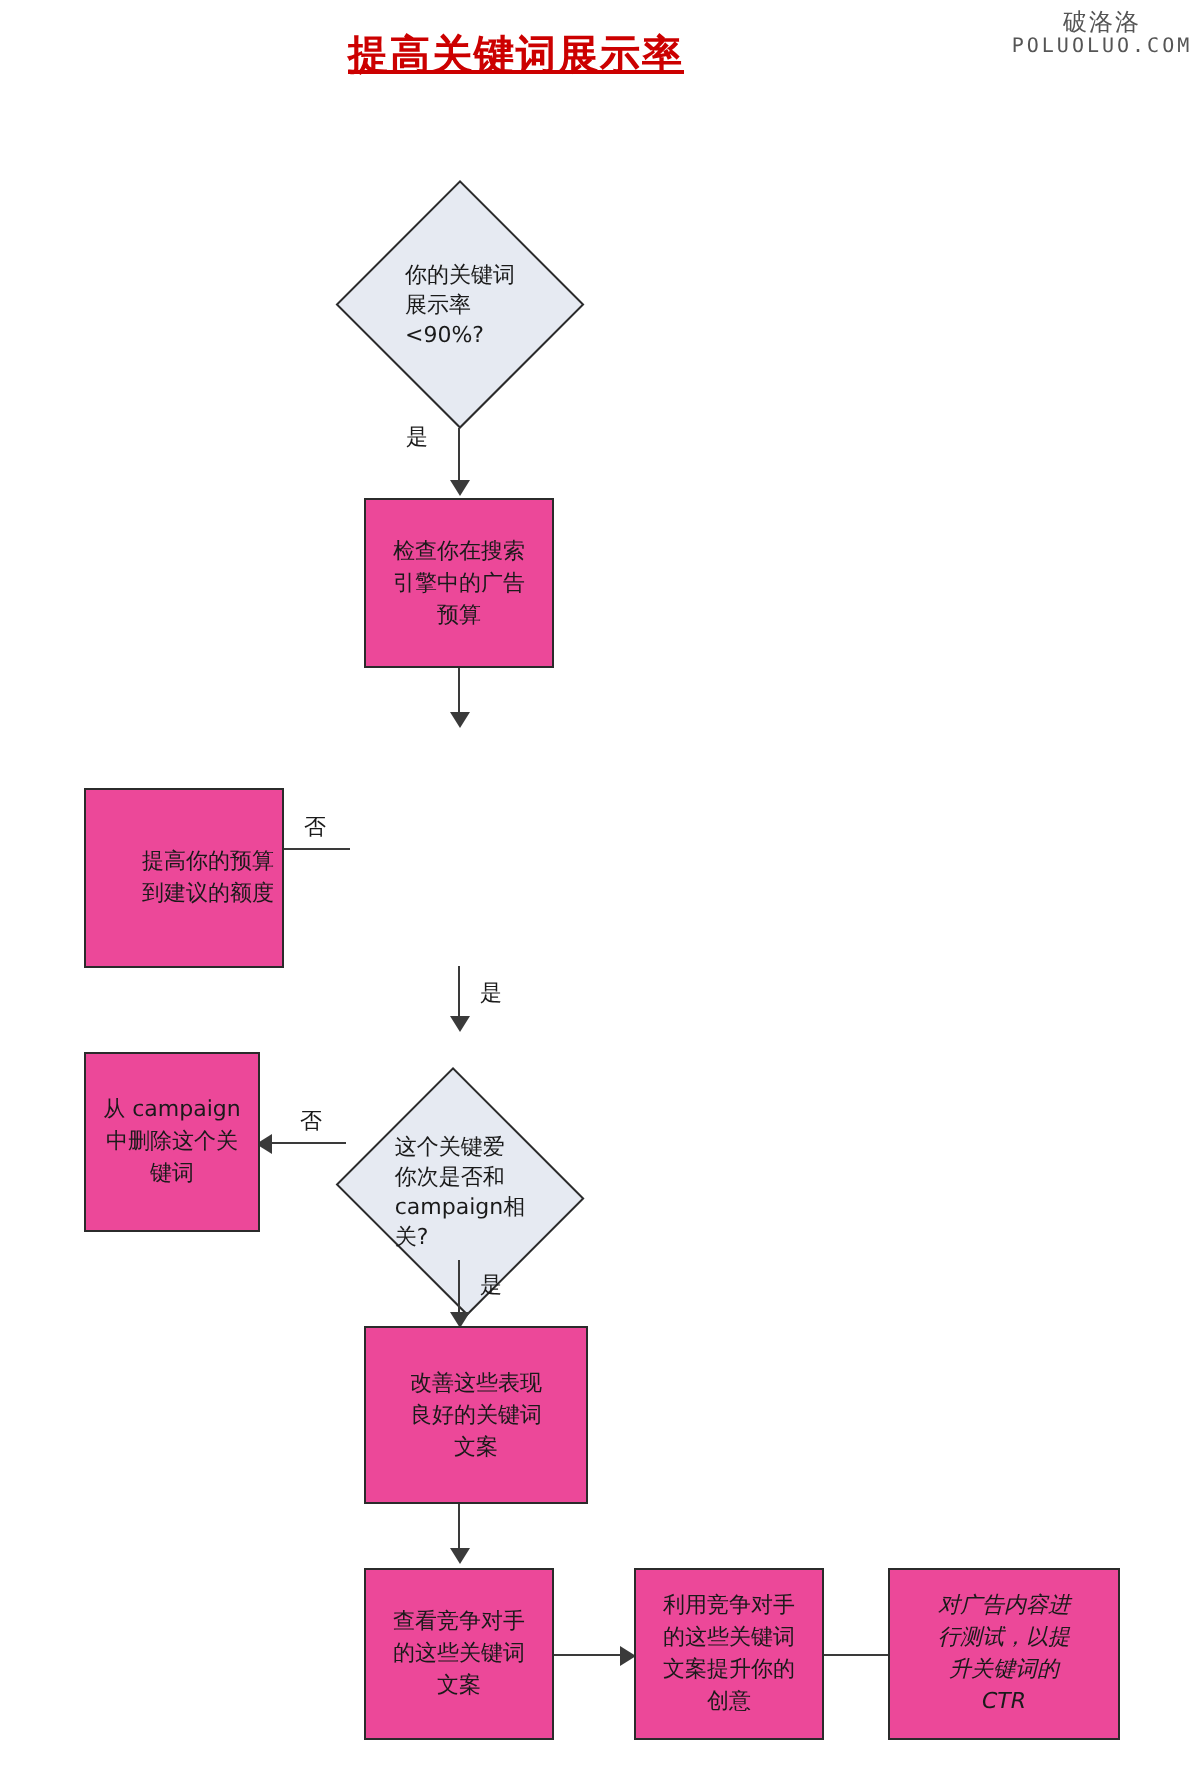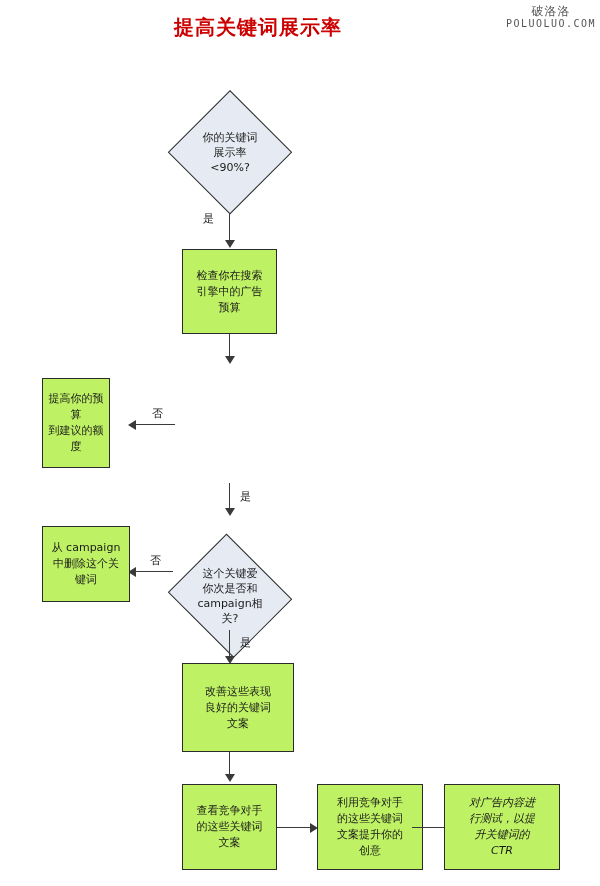--- a/index.html
+++ b/index.html
@@ -21,20 +21,21 @@
   .title {
     position: absolute;
     left: 148px;
     top: 14px;
     width: 220px;
     text-align: center;
     color: #cc0000;
     font-size: 20px;
     font-weight: bold;
     letter-spacing: 1px;
+    text-decoration: underline;
     white-space: nowrap;
   }
   
   .watermark {
     position: absolute;
     left: 505px;
     top: 4px;
     width: 92px;
     text-align: center;
     color: #555555;
@@ -47,21 +48,21 @@
   .watermark .wm-en {
     font-size: 10px;
     line-height: 11px;
     letter-spacing: 1.5px;
     font-family: "DejaVu Sans Mono", "Liberation Mono", monospace;
   }
   
   .node {
     position: absolute;
     box-sizing: border-box;
-    background: #bef264;
+    background: #ec4899;
     border: 1px solid #2b2b2b;
     display: flex;
     align-items: center;
     justify-content: center;
     text-align: center;
   }
   .node .txt {
     font-size: 11px;
     line-height: 16px;
     color: #1a1a1a;
@@ -85,21 +86,20 @@
     background: #e6eaf2;
     border: 1px solid #2b2b2b;
     box-sizing: border-box;
   }
   .decision .txt {
     position: relative;
     z-index: 2;
     font-size: 11px;
     line-height: 15px;
     color: #1a1a1a;
-    text-align: center;
     white-space: pre-line;
   }
   
   .vline {
     position: absolute;
     width: 1px;
     background: #3a3a3a;
   }
   .hline {
     position: absolute;
@@ -164,42 +164,42 @@
   </div>
 
   <div class="vline" style="left:229px; top:334px; height:26px;"></div>
   <div class="arrow-down" style="left:225px; top:356px;"></div>
 
 
   <div class="hline" style="left:133px; top:424px; width:42px;"></div>
   <div class="arrow-left" style="left:128px; top:420px;"></div>
   <div class="edge-label" style="left:152px; top:406px;">否</div>
 
-  <div class="node" style="left:42px; top:378px; width:68px; height:90px;">
+  <div class="node" style="left:42px; top:394px; width:100px; height:90px;justify-content:flex-end;">
     <div class="txt">提高你的预算
 到建议的额度</div>
   </div>
 
   <div class="vline" style="left:229px; top:483px; height:30px;"></div>
   <div class="arrow-down" style="left:225px; top:508px;"></div>
   <div class="edge-label" style="left:240px; top:489px;">是</div>
 
   <div class="decision" style="left:164px; top:537px; width:132px; height:118px;">
     <div class="dshape"></div>
     <div class="txt">这个关键爱
 你次是否和
 campaign相
 关?</div>
   </div>
 
   <div class="hline" style="left:133px; top:571px; width:40px;"></div>
   <div class="arrow-left" style="left:128px; top:567px;"></div>
   <div class="edge-label" style="left:150px; top:553px;">否</div>
 
-  <div class="node" style="left:42px; top:526px; width:88px; height:76px;">
+  <div class="node" style="left:42px; top:526px; width:88px; height:90px;">
     <div class="txt">从 campaign
 中删除这个关
 键词</div>
   </div>
 
   <div class="vline" style="left:229px; top:630px; height:32px;"></div>
   <div class="arrow-down" style="left:225px; top:656px;"></div>
   <div class="edge-label" style="left:240px; top:635px;">是</div>
 
   <div class="node" style="left:182px; top:663px; width:112px; height:89px;">
@@ -213,21 +213,21 @@
 
   <div class="node" style="left:182px; top:784px; width:95px; height:86px;">
     <div class="txt">查看竞争对手
 的这些关键词
 文案</div>
   </div>
 
   <div class="hline" style="left:277px; top:827px; width:38px;"></div>
   <div class="arrow-right" style="left:310px; top:823px;"></div>
 
-  <div class="node" style="left:317px; top:784px; width:106px; height:86px;">
+  <div class="node" style="left:317px; top:784px; width:95px; height:86px;">
     <div class="txt">利用竞争对手
 的这些关键词
 文案提升你的
 创意</div>
   </div>
 
   <div class="hline" style="left:412px; top:827px; width:38px;"></div>
   <div class="arrow-right" style="left:445px; top:823px;"></div>
 
   <div class="node" style="left:444px; top:784px; width:116px; height:86px;font-style:italic;">

